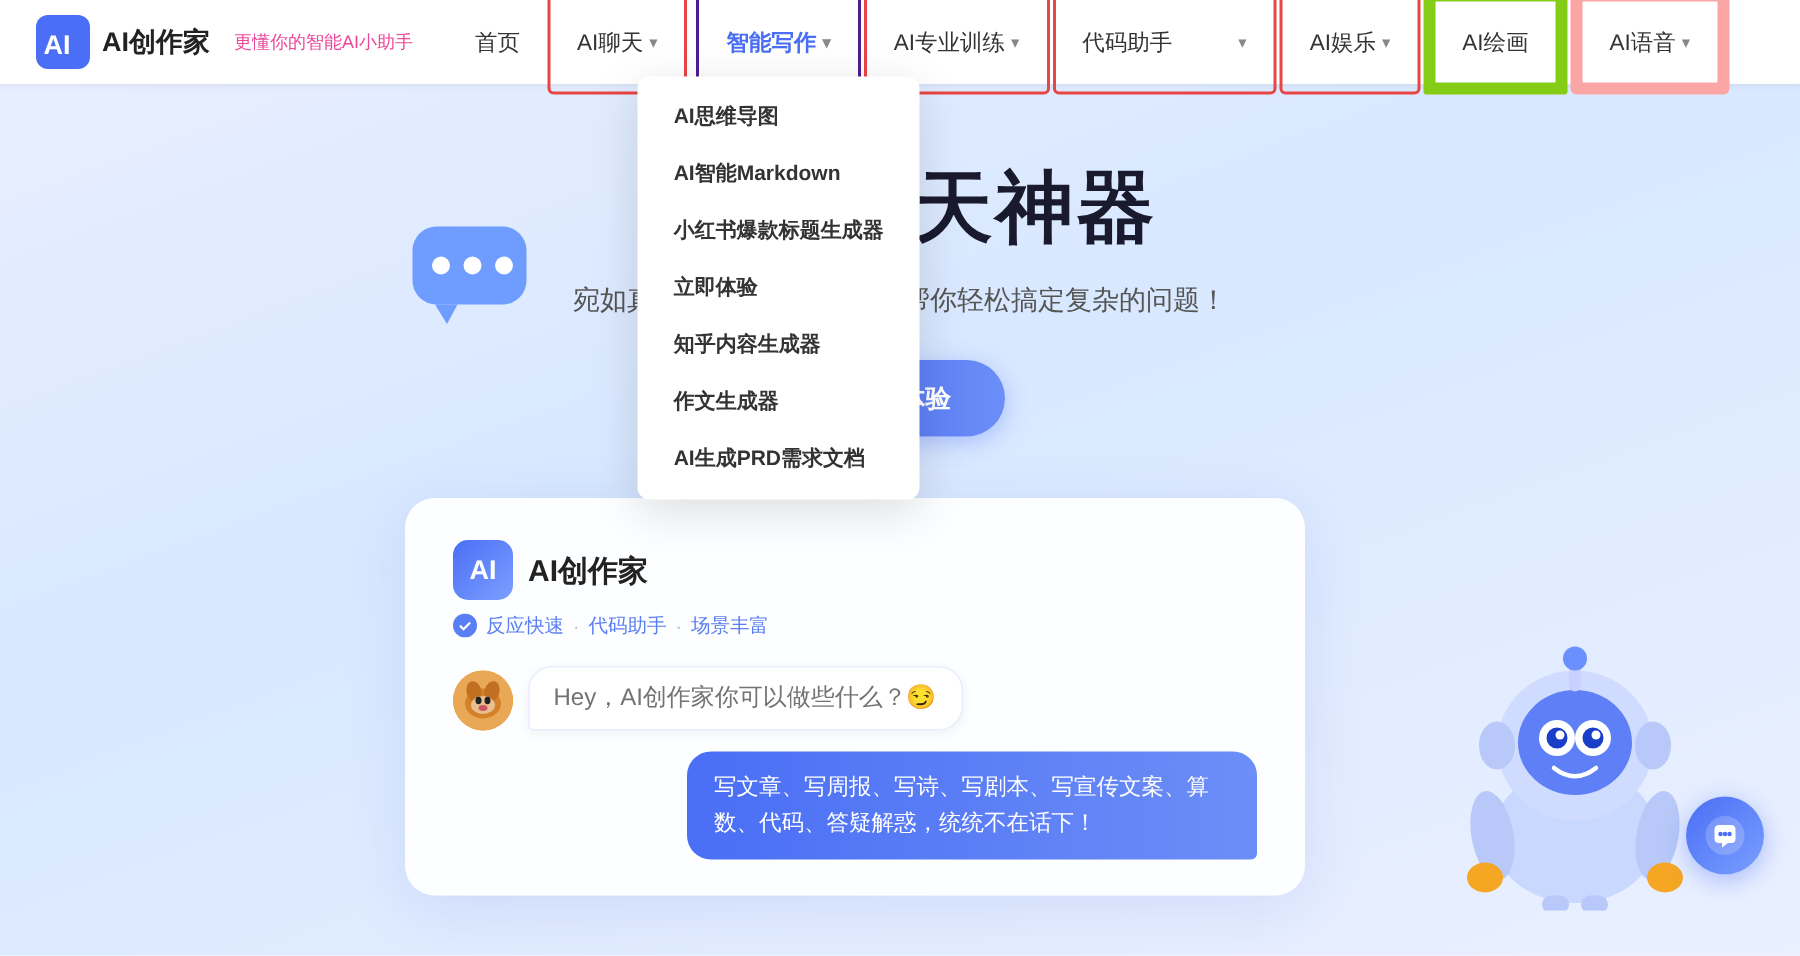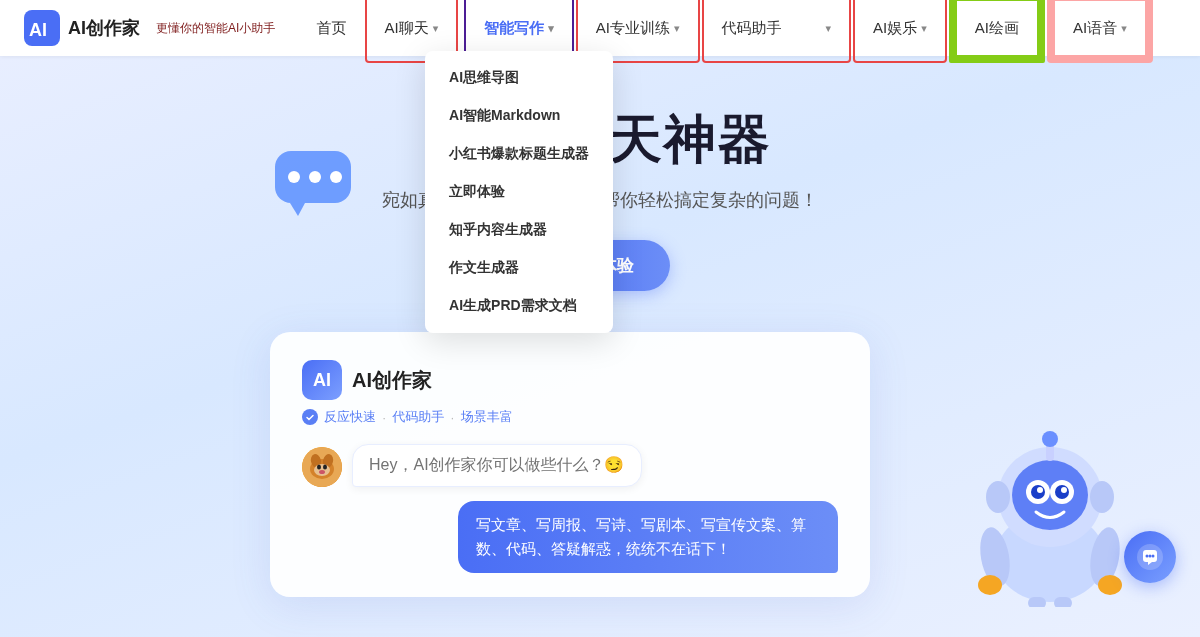--- a/index.html
+++ b/index.html
@@ -36,21 +36,21 @@
       width: 36px;
       height: 36px;
     }
     .logo-text {
       font-size: 18px;
       font-weight: 700;
       color: #222;
     }
     .logo-sub {
       font-size: 12px;
-      color: #7f1d1d;
+      color: #ec4899;
       margin-left: 8px;
     }
     .nav {
       display: flex;
       align-items: center;
       flex: 1;
       justify-content: center;
       gap: 0;
     }
     .nav-item {

